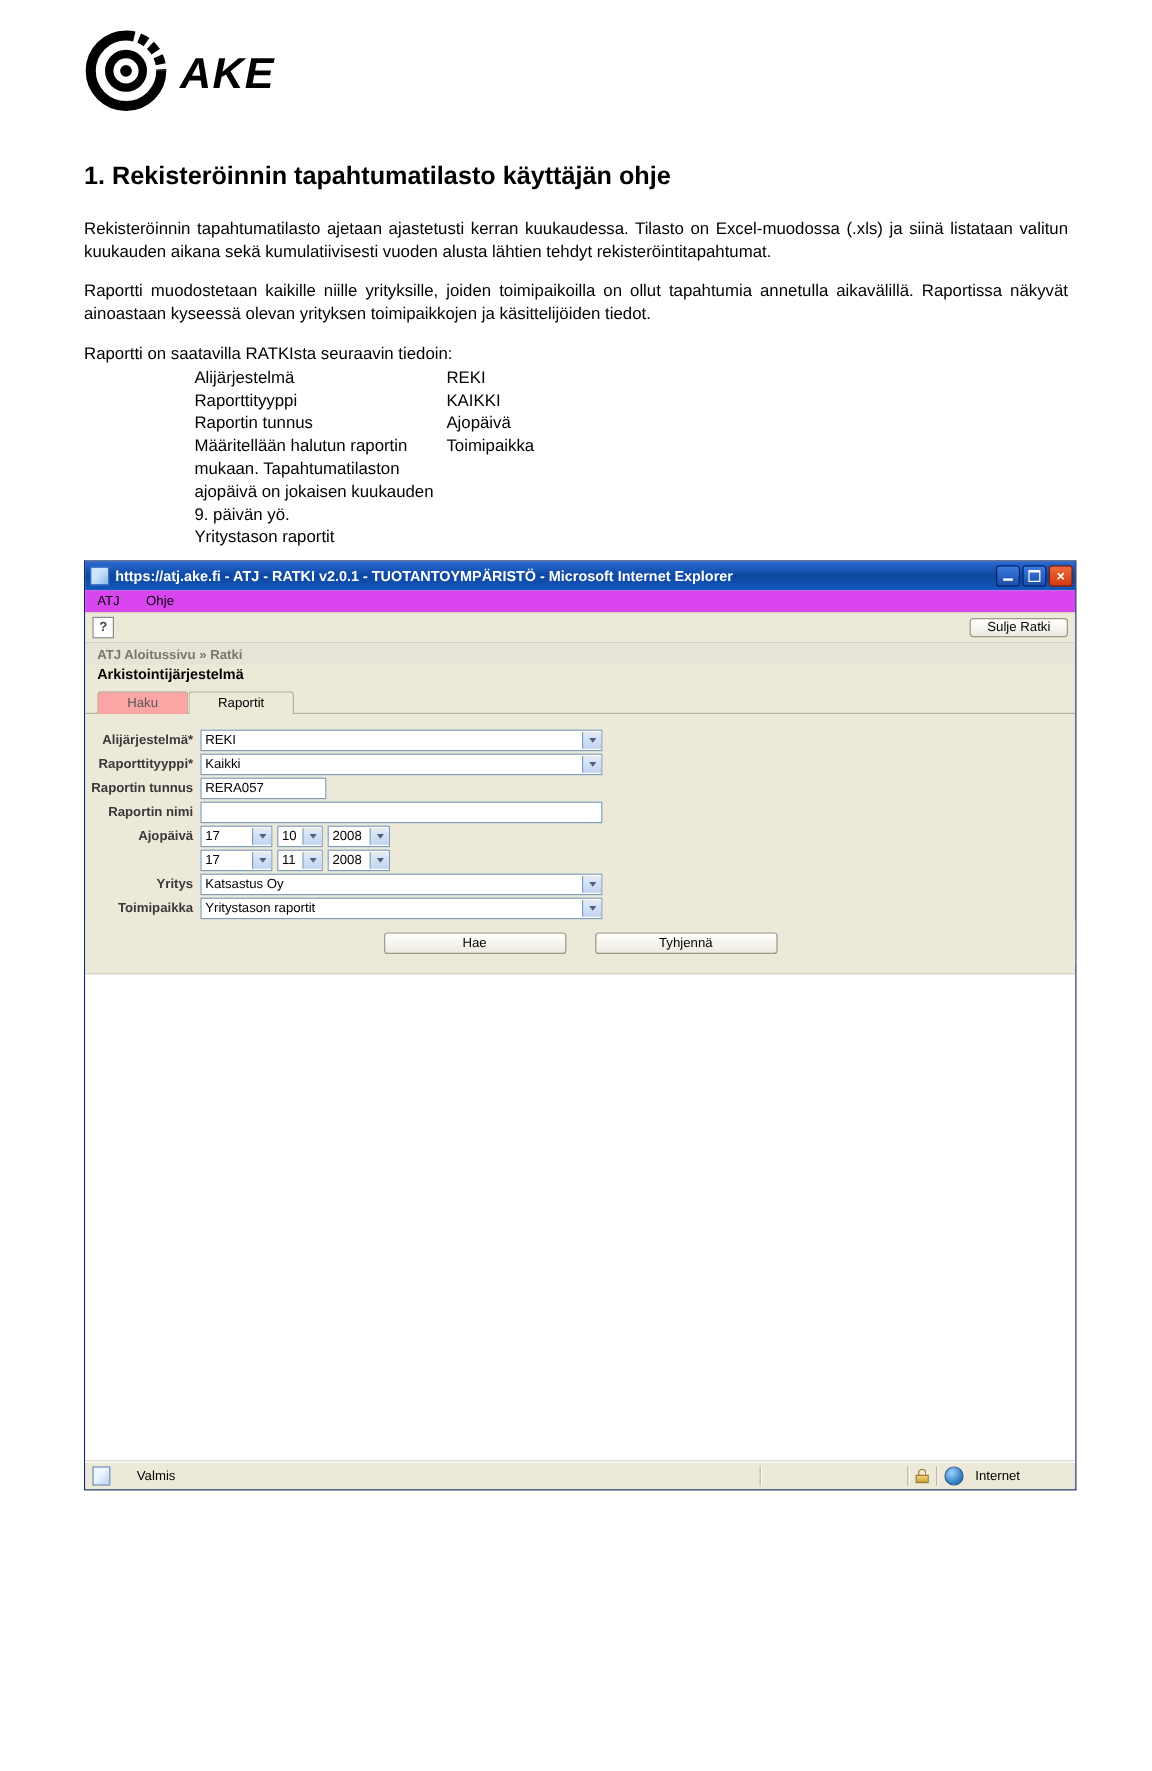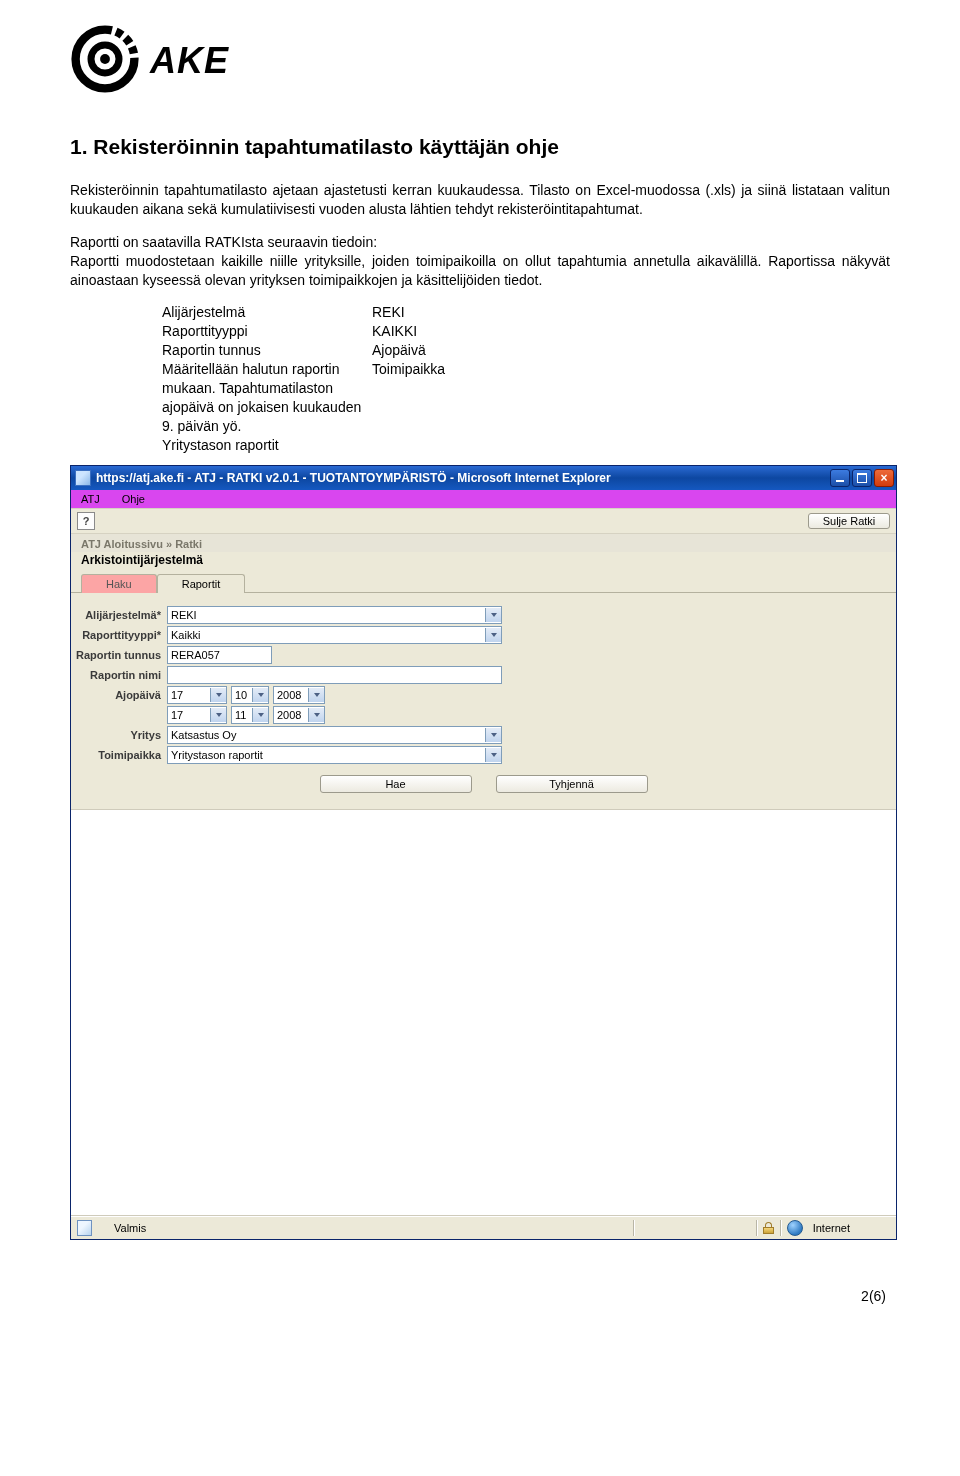--- a/index.html
+++ b/index.html
@@ -281,23 +281,23 @@
         <circle cx="50" cy="50" r="20" fill="none" stroke="#000" stroke-width="10"></circle>
         <circle cx="50" cy="50" r="7" fill="#000"></circle>
       </svg>
     </span>
     <span class="logo-text">AKE</span>
   </div>
 
   <h1>1. Rekisteröinnin tapahtumatilasto käyttäjän ohje</h1>
 
   <p class="para">Rekisteröinnin tapahtumatilasto ajetaan ajastetusti kerran kuukaudessa. Tilasto on Excel-muodossa (.xls) ja siinä listataan valitun kuukauden aikana sekä kumulatiivisesti vuoden alusta lähtien tehdyt rekisteröintitapahtumat.</p>
+  <p class="para">Raportti muodostetaan kaikille niille yrityksille, joiden toimipaikoilla on ollut tapahtumia annetulla aikavälillä. Raportissa näkyvät ainoastaan kyseessä olevan yrityksen toimipaikkojen ja käsittelijöiden tiedot.</p>
+
   <p class="para" style="margin-bottom:0">Raportti on saatavilla RATKIsta seuraavin tiedoin:</p>
-
-  <p class="para">Raportti muodostetaan kaikille niille yrityksille, joiden toimipaikoilla on ollut tapahtumia annetulla aikavälillä. Raportissa näkyvät ainoastaan kyseessä olevan yrityksen toimipaikkojen ja käsittelijöiden tiedot.</p>
   <div class="table">
     <div class="lab">Alijärjestelmä</div>
     <div class="val">REKI</div>
     <div class="lab">Raporttityyppi</div>
     <div class="val">KAIKKI</div>
     <div class="lab">Raportin tunnus</div>
     <div class="lab">Ajopäivä</div>
     <div class="val">Määritellään halutun raportin mukaan. Tapahtumatilaston ajopäivä on jokaisen kuukauden 9. päivän yö.</div>
     <div class="lab">Toimipaikka</div>
     <div class="val">Yritystason raportit</div>
@@ -437,15 +437,14 @@
         <span class="status-divider"></span>
         <span class="status-lock"></span>
         <span class="status-divider"></span>
         <span class="status-globe"></span>
         <span style="margin-left:4px;margin-right:40px;">Internet</span>
       </div>
 
     </div>
   </div>
 
-  <div class="pagenum">2(6)</div>
 
 </div>
 
 </body></html>

